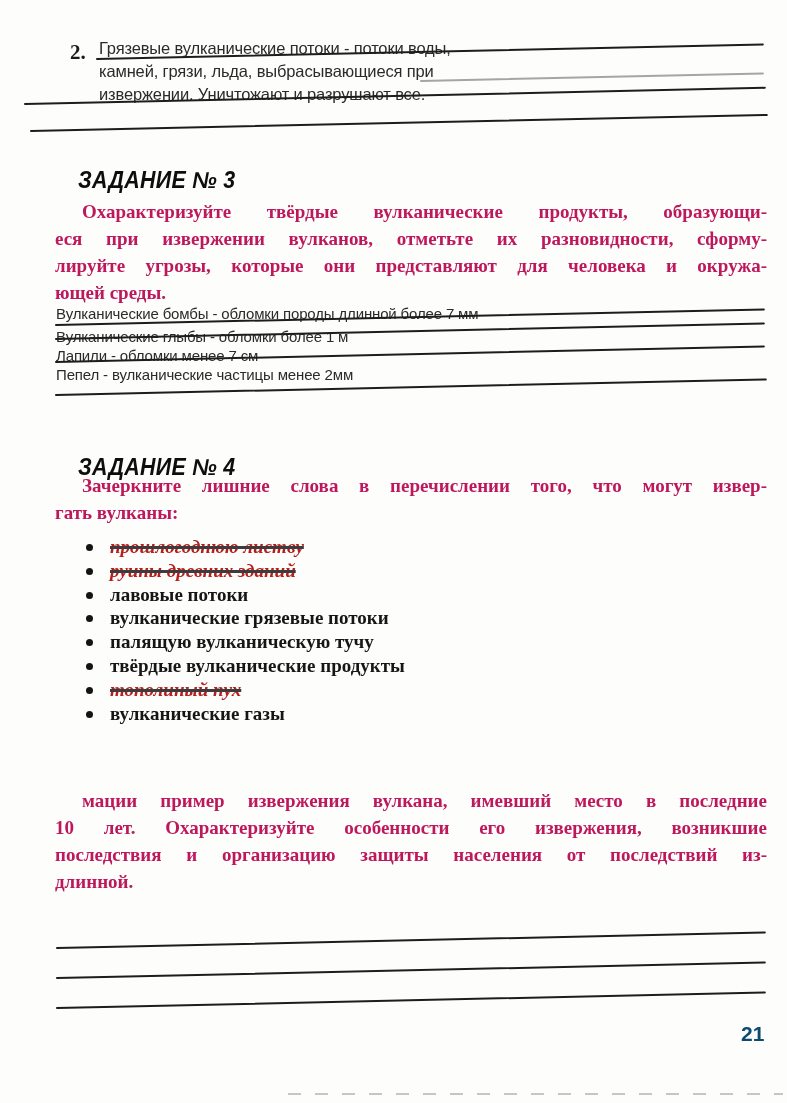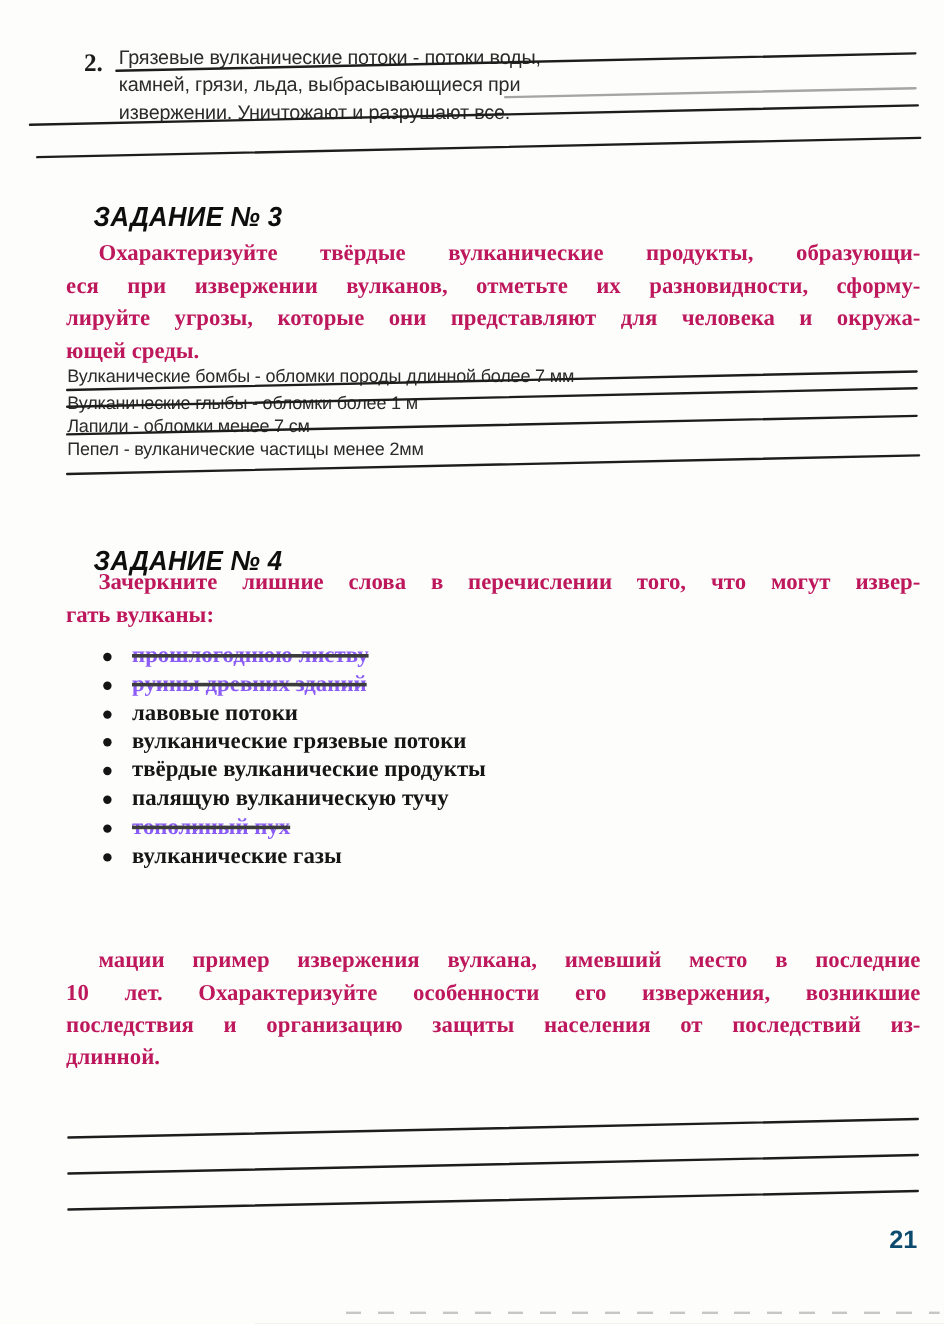--- a/index.html
+++ b/index.html
@@ -29,21 +29,21 @@
   .rule { position:absolute; height:2px; background:#1d1d1d;
     transform:rotate(-1.25deg); transform-origin:0 50%; border-radius:1px; }
   .rule.faint { background:#a5a5a5; height:1.5px; }
   
   .vlist { position:absolute; left:84px; top:536px; }
   .vitem { position:relative; height:23.8px; font-size:19px; font-weight:600;
     padding-left:26px; white-space:nowrap; color:#161616; }
   .vitem::before { content:""; position:absolute; left:2px; top:8px;
     width:7px; height:7px; border-radius:50%; background:#141414; }
   .vitem.struck { text-decoration:line-through; text-decoration-thickness:2.5px;
-    text-decoration-color:#3c3c3c; color:#8b5cf6; }
+    text-decoration-color:#3c3c3c; color:#b91c1c;font-style:italic; }
   .page-number { position:absolute; left:741px; top:1022px;
     font-family:"Liberation Sans", sans-serif; font-weight:700; font-size:21px; color:#0c4a6e; }
   .artifact { position:absolute; left:288px; top:1093px; width:495px; height:2px;
     background:repeating-linear-gradient(90deg,#c6c6c6 0 13px, transparent 13px 27px); }
 </style>
 </head>
 <body>
 
 <div class="page">
 
@@ -85,22 +85,22 @@
   <div class="para" style="left:55px; top:472px;">
       <div class="pline">Зачеркните лишние слова в перечислении того, что могут извер-</div>
       <div class="pline">гать вулканы:</div>
     </div>
 
   <div class="vlist">
       <div class="vitem struck">прошлогоднюю листву</div>
       <div class="vitem struck">руины древних зданий</div>
       <div class="vitem">лавовые потоки</div>
       <div class="vitem">вулканические грязевые потоки</div>
+      <div class="vitem">палящую вулканическую тучу</div>
       <div class="vitem">твёрдые вулканические продукты</div>
-      <div class="vitem">палящую вулканическую тучу</div>
       <div class="vitem struck">тополиный пух</div>
       <div class="vitem">вулканические газы</div>
     </div>
 
   <div class="para" style="left:55px; top:787px;">
       <div class="pline">мации пример извержения вулкана, имевший место в последние</div>
       <div class="pline">10 лет. Охарактеризуйте особенности его извержения, возникшие</div>
       <div class="pline">последствия и организацию защиты населения от последствий из-</div>
       <div class="pline">длинной.</div>
     </div>

